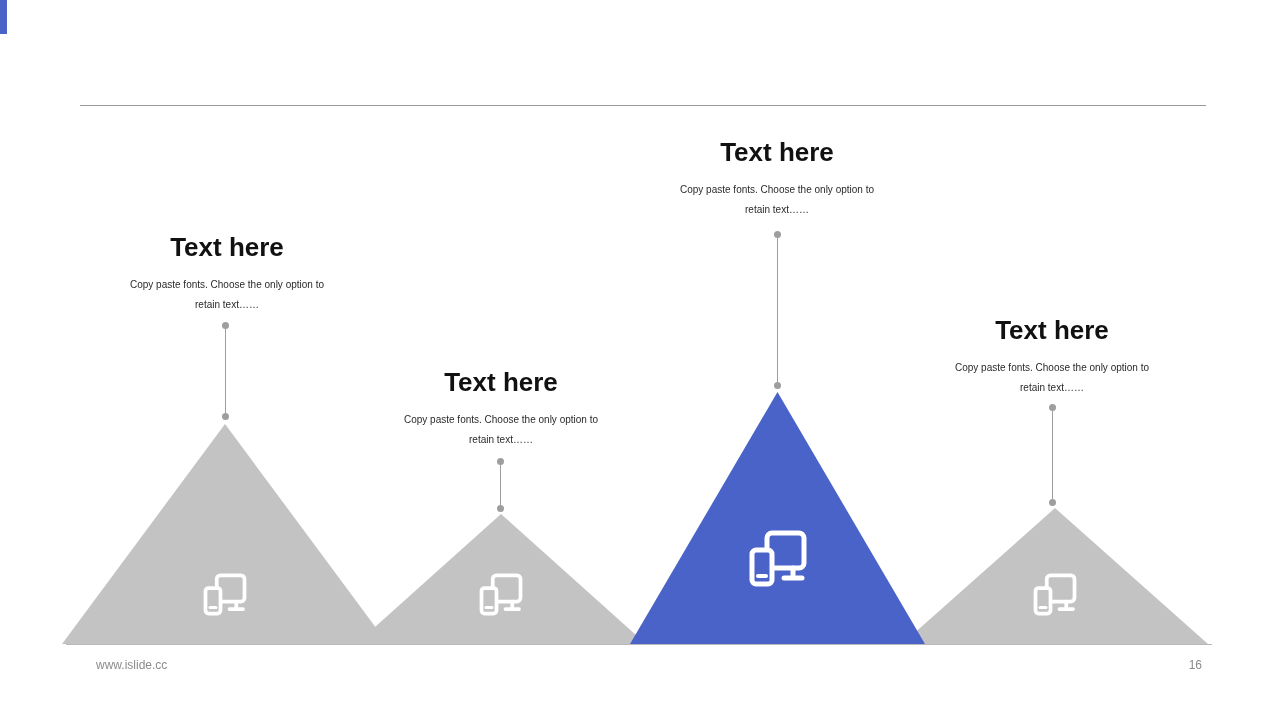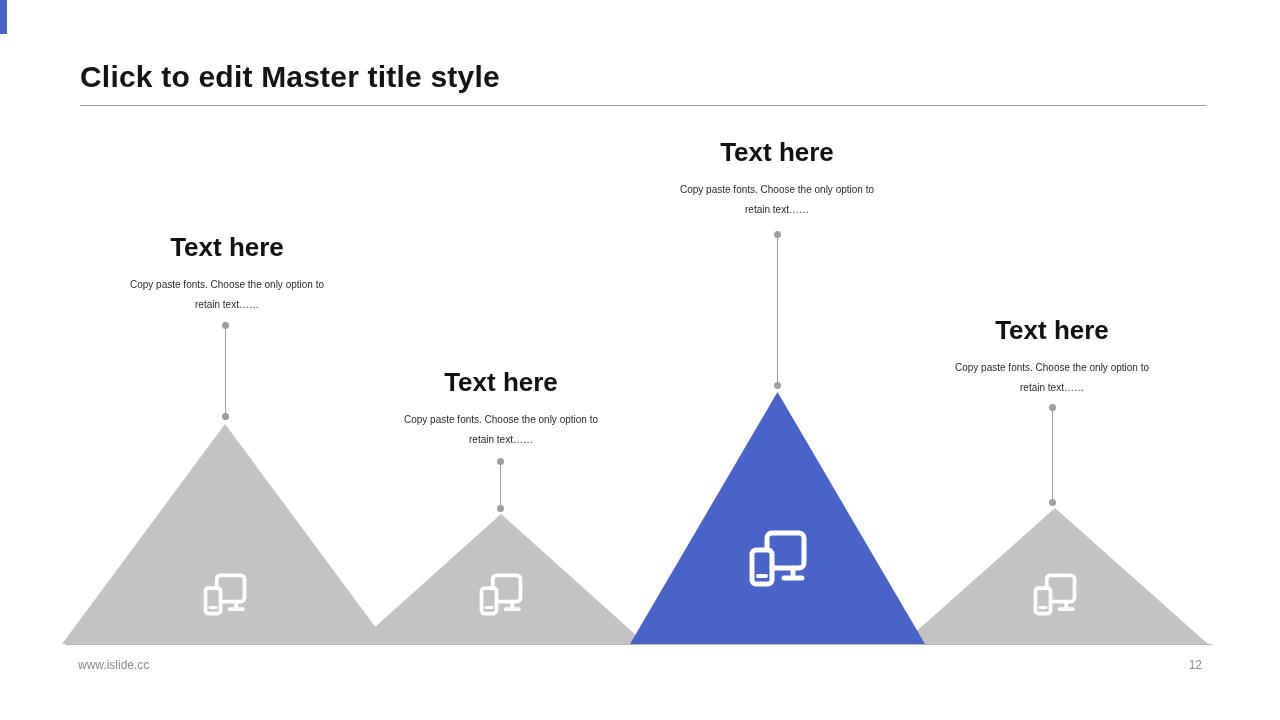--- a/index.html
+++ b/index.html
@@ -88,37 +88,36 @@
   }
   .triangle.highlight .devices-icon { width:64px; height:64px; bottom:54px; }
   .devices-icon svg { width:100%; height:100%; display:block; }
 
   
   .footer-rule {
     position:absolute; left:66px; top:644px;
     width:1146px; height:1px; background:#b8b8b8;
   }
   .footer-site {
-    position:absolute; left:78px; top:658px;
+    position:absolute; left:96px; top:658px;
     font-size:12px; color:#8b8b8b;
     text-decoration:none;
   }
   .page-number {
     position:absolute; right:78px; top:658px;
     font-size:12px; color:#8b8b8b; text-align:right;
   }
 </style>
 </head>
 <body>
 
 <div class="slide">
 
   <div class="accent-bar"></div>
 
-  <h1 class="slide-title">Click to edit Master title style</h1>
   <div class="title-rule"></div>
 
   <div class="callout c1">
     <h3>Text here</h3>
     <span class="body-line">Copy paste fonts. Choose the only option to</span>
     <span class="body-line">retain text……</span>
   </div>
 
   <div class="callout c2">
     <h3>Text here</h3>
@@ -202,15 +201,15 @@
         <path d="M47 42 v8" stroke="#ffffff" stroke-width="5" fill="none" stroke-linecap="round"></path>
         <path d="M38 52 h18" stroke="#ffffff" stroke-width="5" fill="none" stroke-linecap="round"></path>
         <rect x="6" y="24" width="20" height="34" rx="4" fill="var(--tri)" stroke="#ffffff" stroke-width="5"></rect>
         <path d="M12 50 h8" stroke="#ffffff" stroke-width="4" stroke-linecap="round"></path>
       </svg>
     </span>
   </div>
 
   <div class="footer-rule"></div>
   <a class="footer-site" href="#">www.islide.cc</a>
-  <div class="page-number">12</div>
+  <div class="page-number">16</div>
 
 </div>
 
 </body></html>

